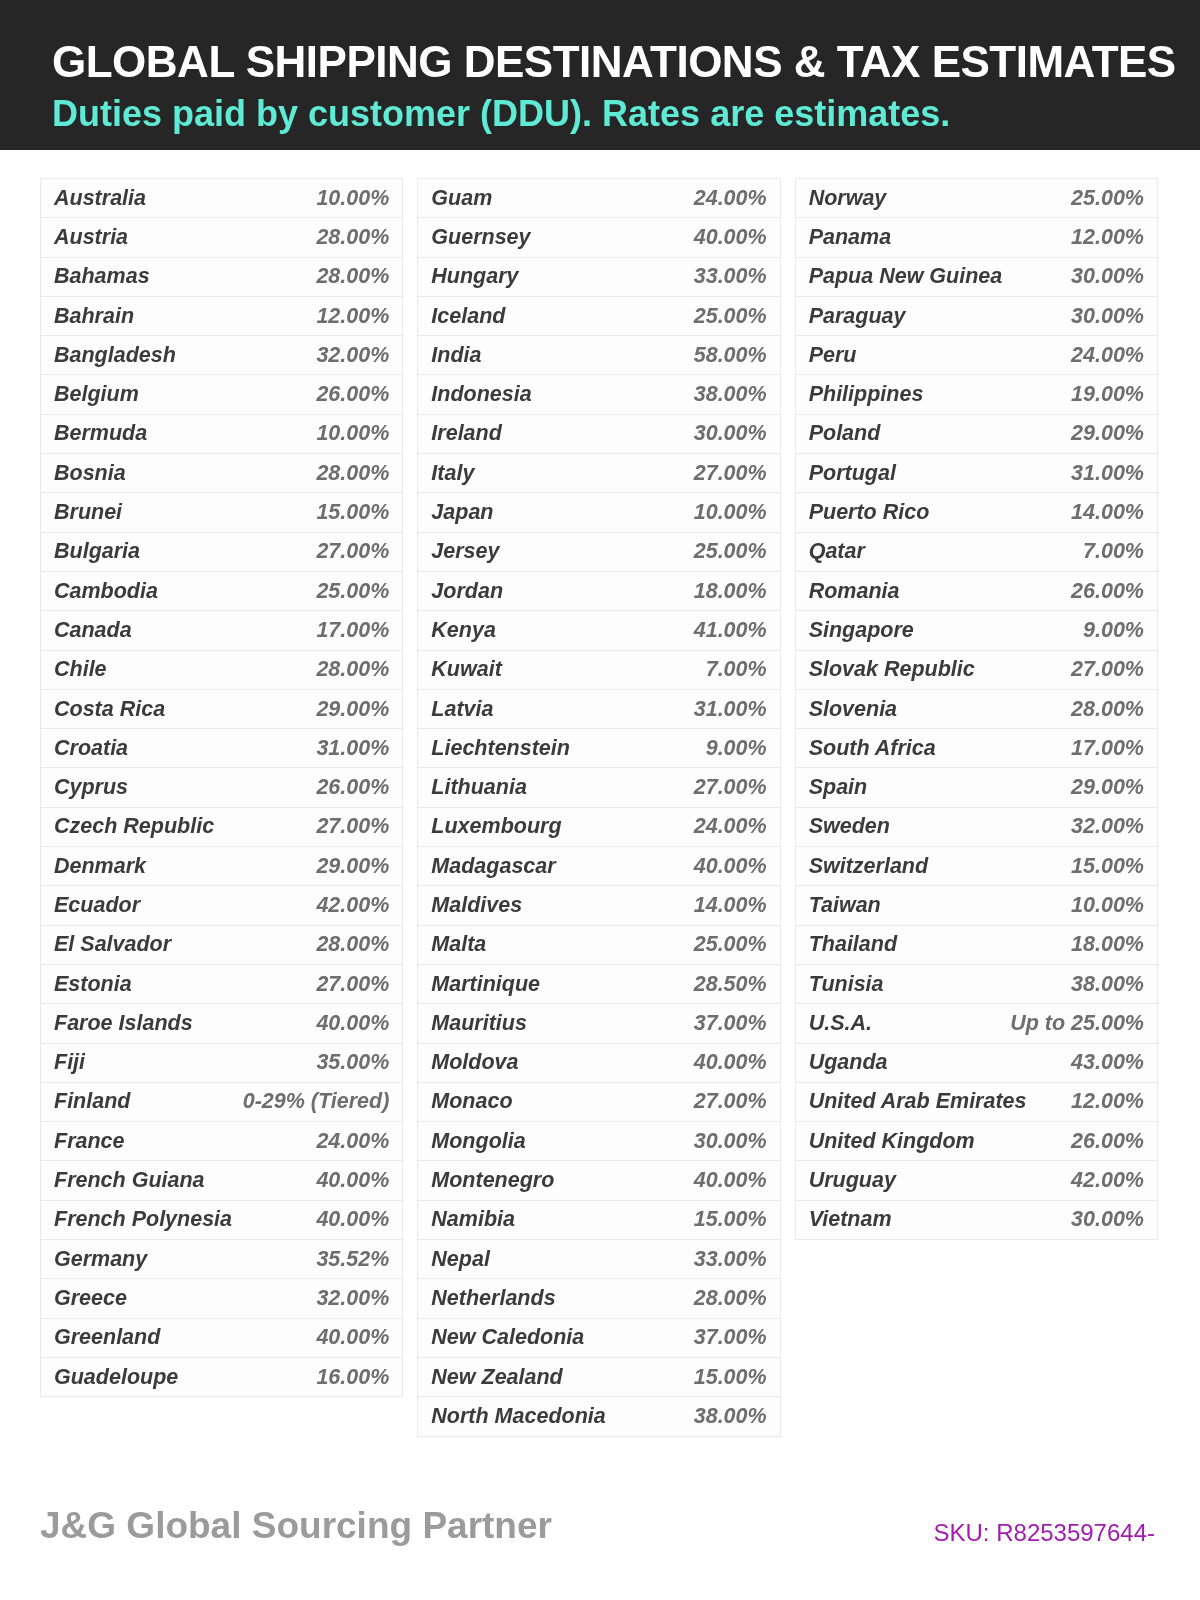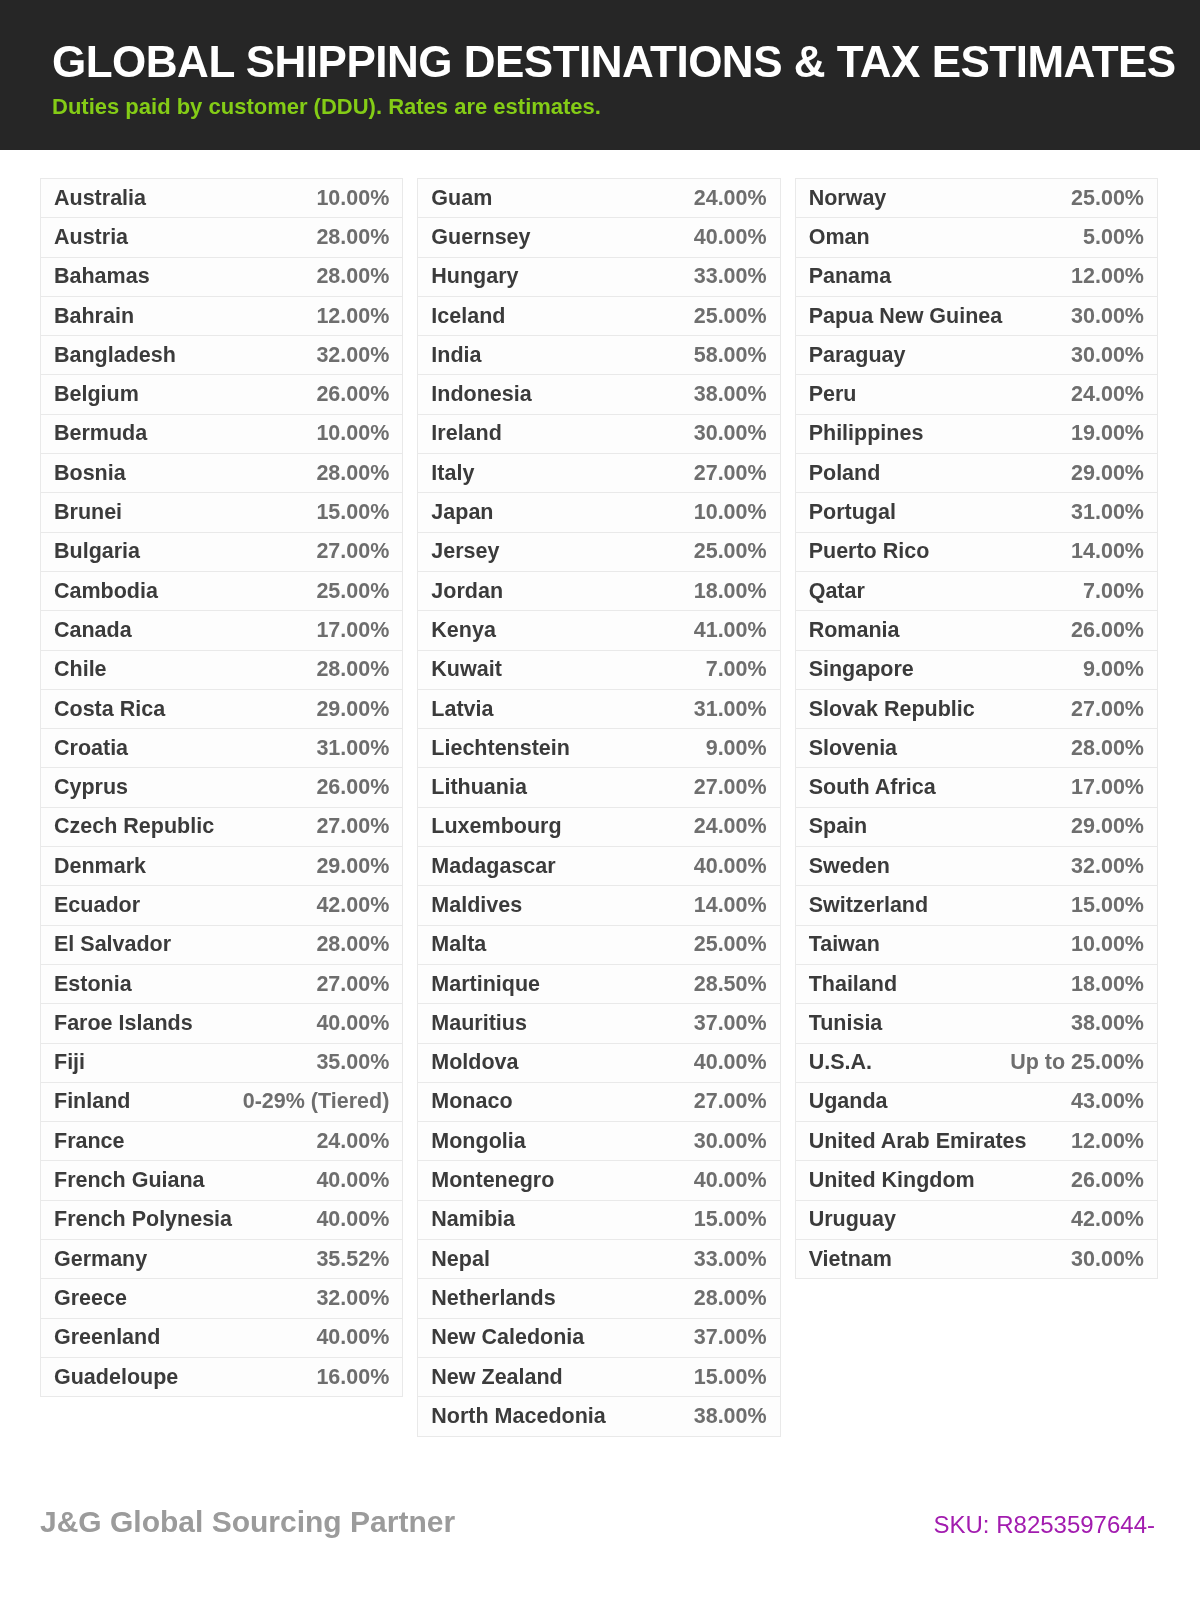--- a/index.html
+++ b/index.html
@@ -18,32 +18,33 @@
   }
   .banner .title {
     color: #ffffff;
     font-size: 44px;
     font-weight: bold;
     letter-spacing: -0.5px;
     white-space: nowrap;
     line-height: 1.0;
   }
   .banner .subtitle {
-    color: #84cc16;
-    font-size: 22px;
+    color: #5eead4;
+    font-size: 36px;
     font-weight: bold;
     margin-top: 12px;
     line-height: 1.0;
   }
 
   
   .grid {
     display: flex;
     gap: 14px;
     margin: 28px 42px 0 40px;
+    font-style: italic;
   }
   .col {
     flex: 1;
     display: flex;
     flex-direction: column;
     align-content: flex-start;
   }
   .row {
     display: flex;
     justify-content: space-between;
@@ -74,21 +75,21 @@
     position: absolute;
     left: 40px;
     right: 45px;
     top: 1505px;
     display: flex;
     justify-content: space-between;
     align-items: flex-end;
   }
   .footer .brand {
     color: #9b9b9b;
-    font-size: 30px;
+    font-size: 37px;
     font-weight: bold;
   }
   .footer .sku {
     color: #a21caf;
     font-size: 24px;
     font-weight: normal;
   }
 </style>
 </head>
 <body>
@@ -354,24 +355,20 @@
     <span class="country">North Macedonia</span>
     <span class="rate">38.00%</span>
   </div>
     </div>
   <div class="col">
       <div class="row">
     <span class="country">Norway</span>
     <span class="rate">25.00%</span>
   </div>
       <div class="row">
-    <span class="country">Oman</span>
-    <span class="rate">5.00%</span>
-  </div>
-      <div class="row">
     <span class="country">Panama</span>
     <span class="rate">12.00%</span>
   </div>
       <div class="row">
     <span class="country">Papua New Guinea</span>
     <span class="rate">30.00%</span>
   </div>
       <div class="row">
     <span class="country">Paraguay</span>
     <span class="rate">30.00%</span>

